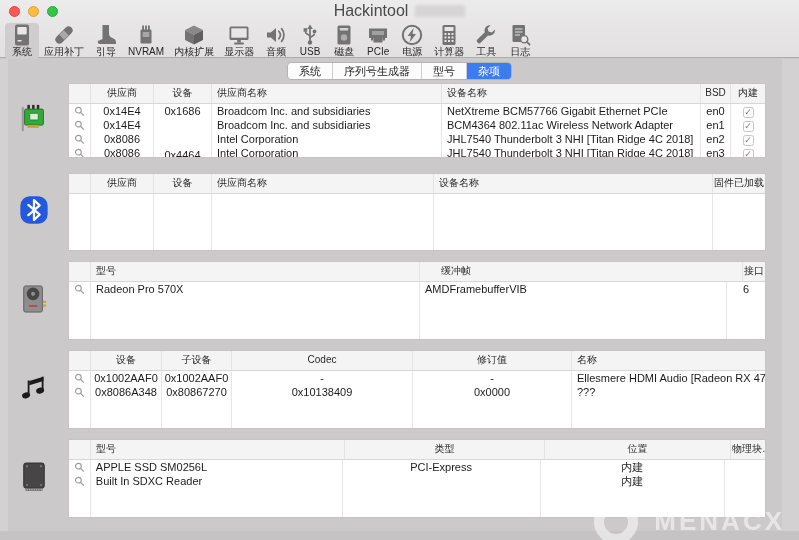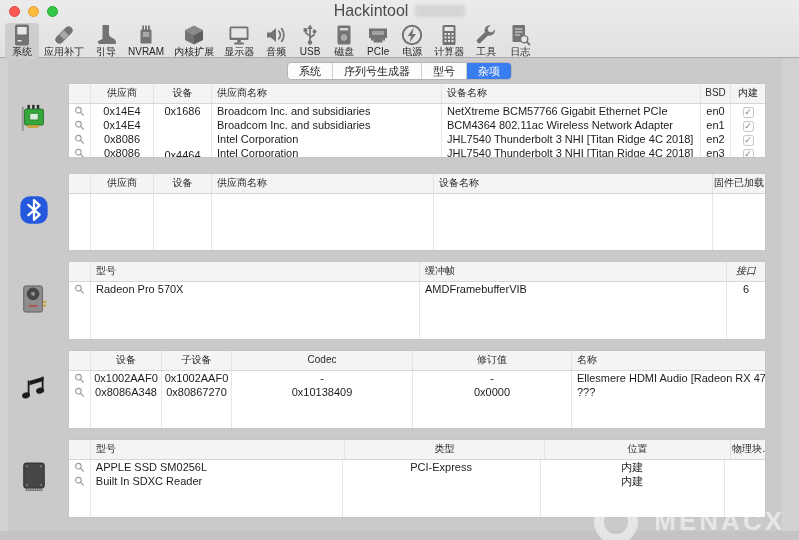--- a/index.html
+++ b/index.html
@@ -381,22 +381,22 @@
                 <circle cx="14" cy="11.5" r="2.2" fill="#8f8d8d"></circle>
                 <rect x="24.5" y="19" width="3.5" height="2.2" fill="#c9a33c"></rect>
                 <rect x="24.5" y="23" width="3.5" height="2.2" fill="#c9a33c"></rect>
                 <rect x="9.5" y="23.5" width="9" height="2" fill="#a85050"></rect>
               </svg></span>
           </div>
           <div class="tbl">
             <div class="thead">
               <div class="hcell ac" style="width: 22px;"></div>
               <div class="hcell al" style="width: 329px;">型号</div>
-              <div class="hcell al" style="width: 307px;">缓冲帧</div>
-              <div class="hcell ac" style="width: 40px; flex: 1 1 0%; font-style: italic;">接口</div>
+              <div class="hcell al" style="width: 307px; margin-left: 16px;">缓冲帧</div>
+              <div class="hcell ac" style="width: 40px; flex: 1 1 0%;">接口</div>
             </div>
             <div class="tbody" style="height: 57px;">
               <div class="col" style="width: 22px;">
                 <div class="cell icon-cell">
                   <svg width="11" height="11" viewBox="0 0 12 12">
                     <circle cx="4.8" cy="4.6" r="3.1" fill="none" stroke="#9b9b9b" stroke-width="1.2"></circle>
                     <path d="M7.2 7l3.1 3.1" stroke="#9b9b9b" stroke-width="1.2" stroke-linecap="round"></path>
                   </svg>
                 </div>
               </div>

